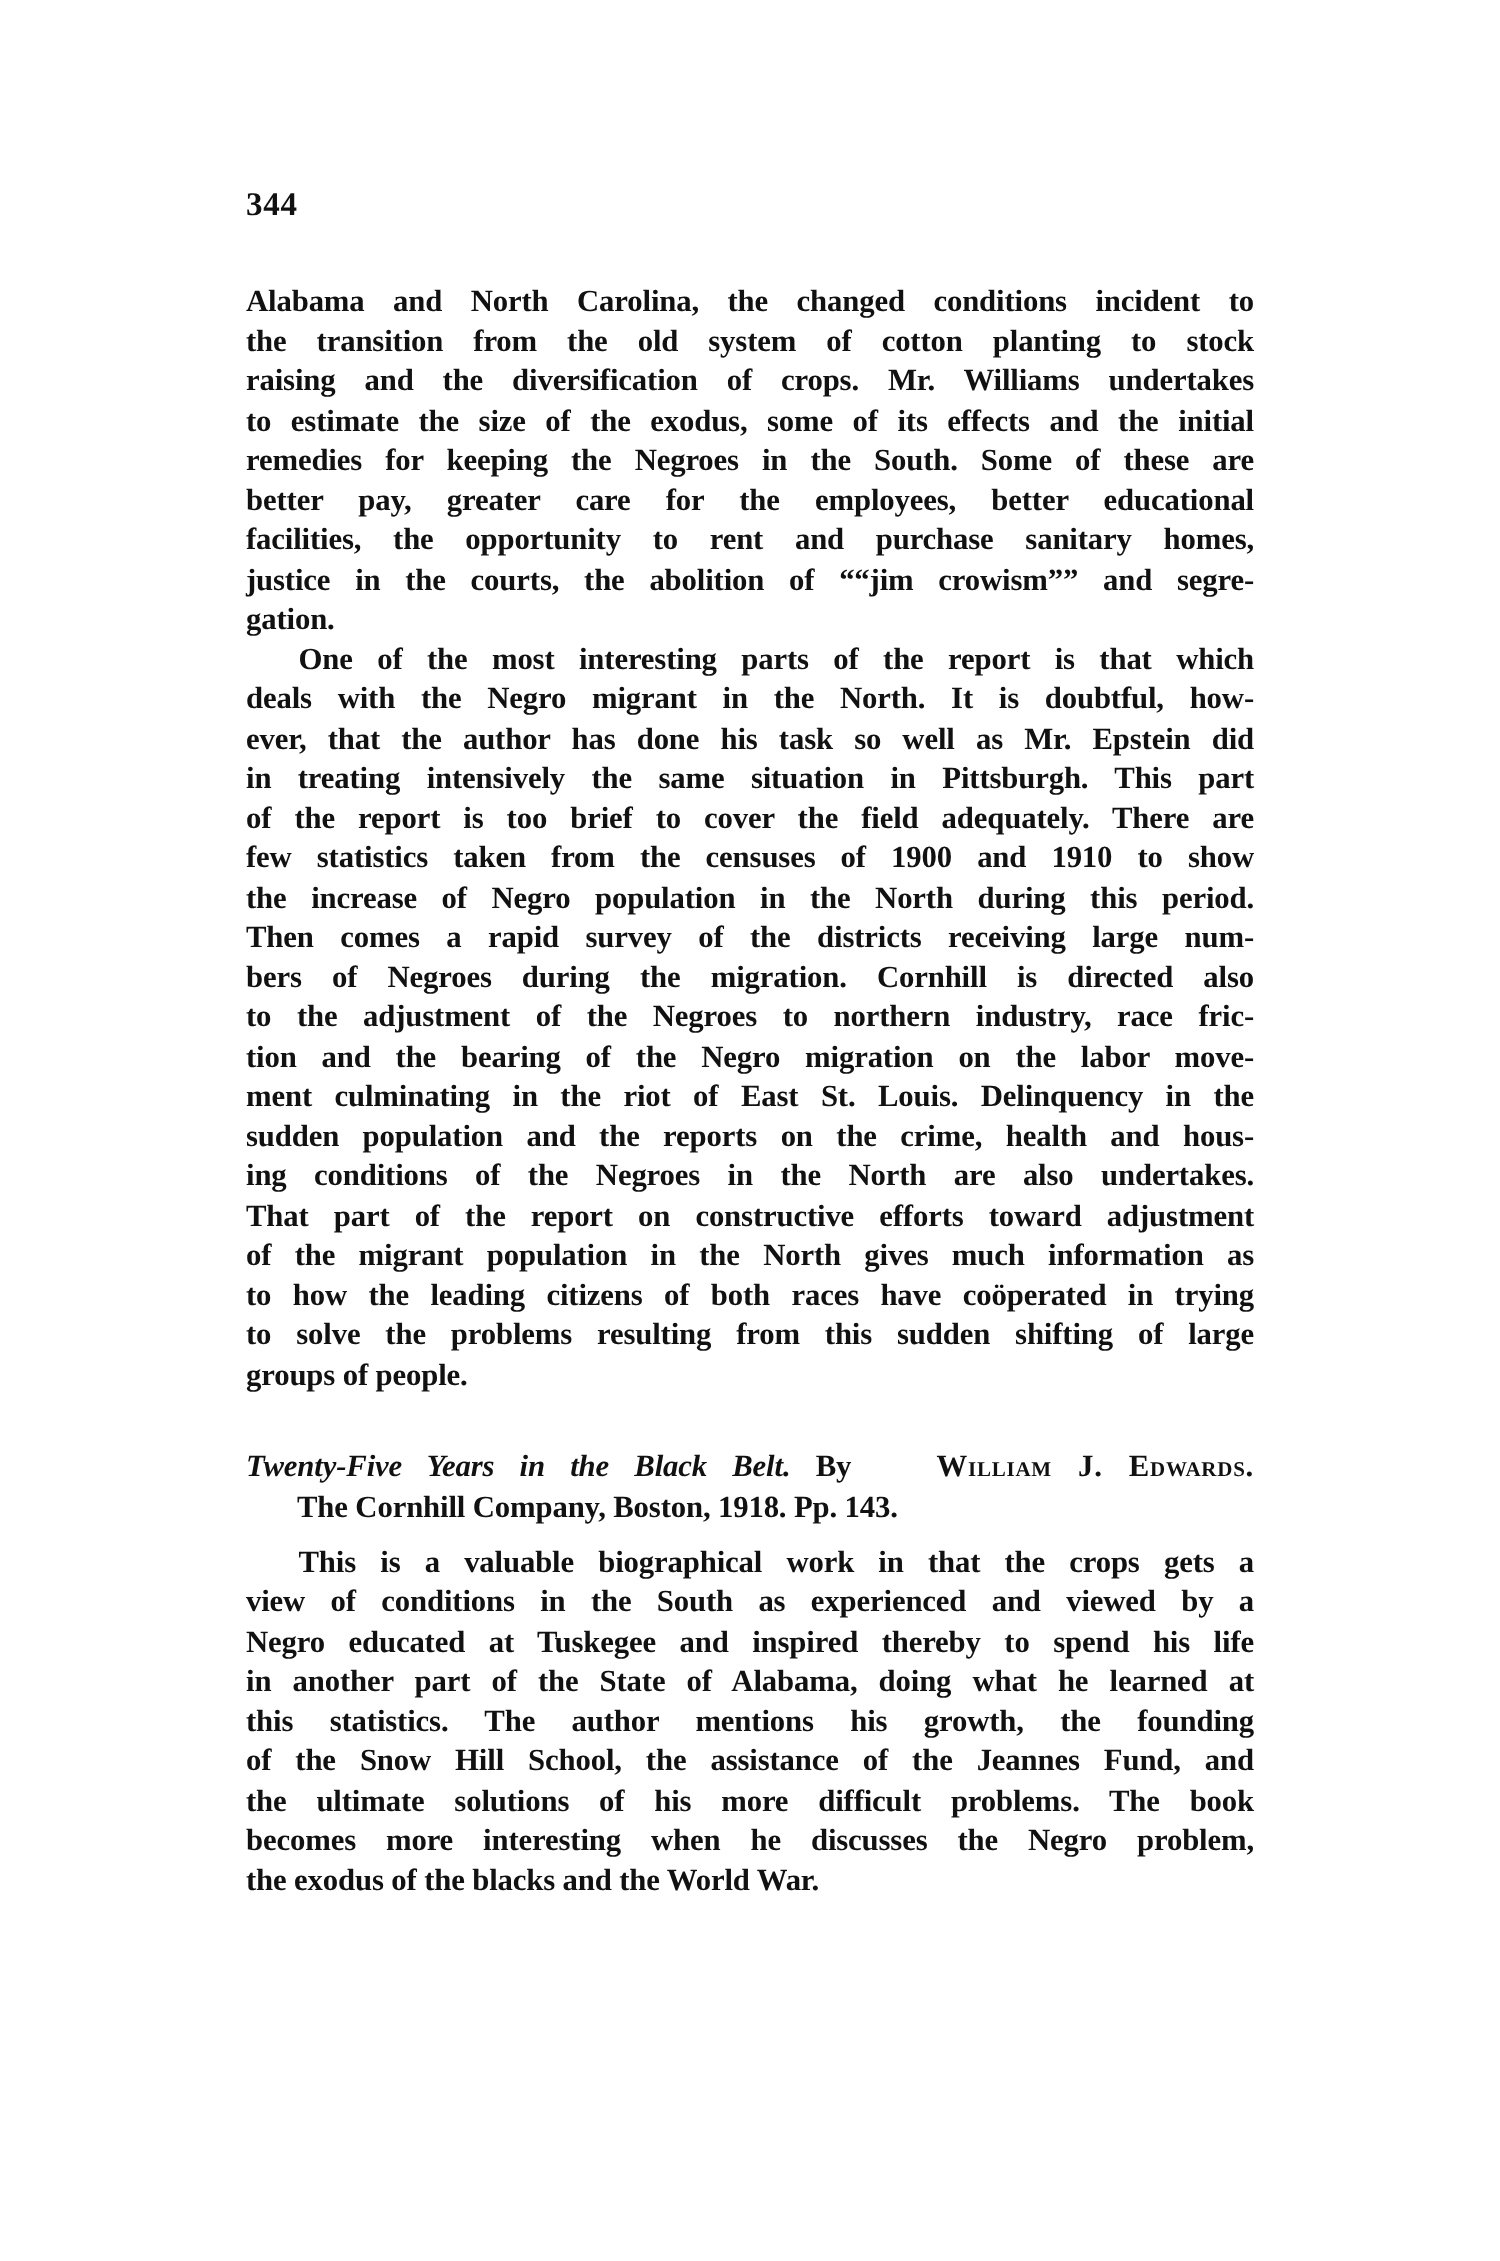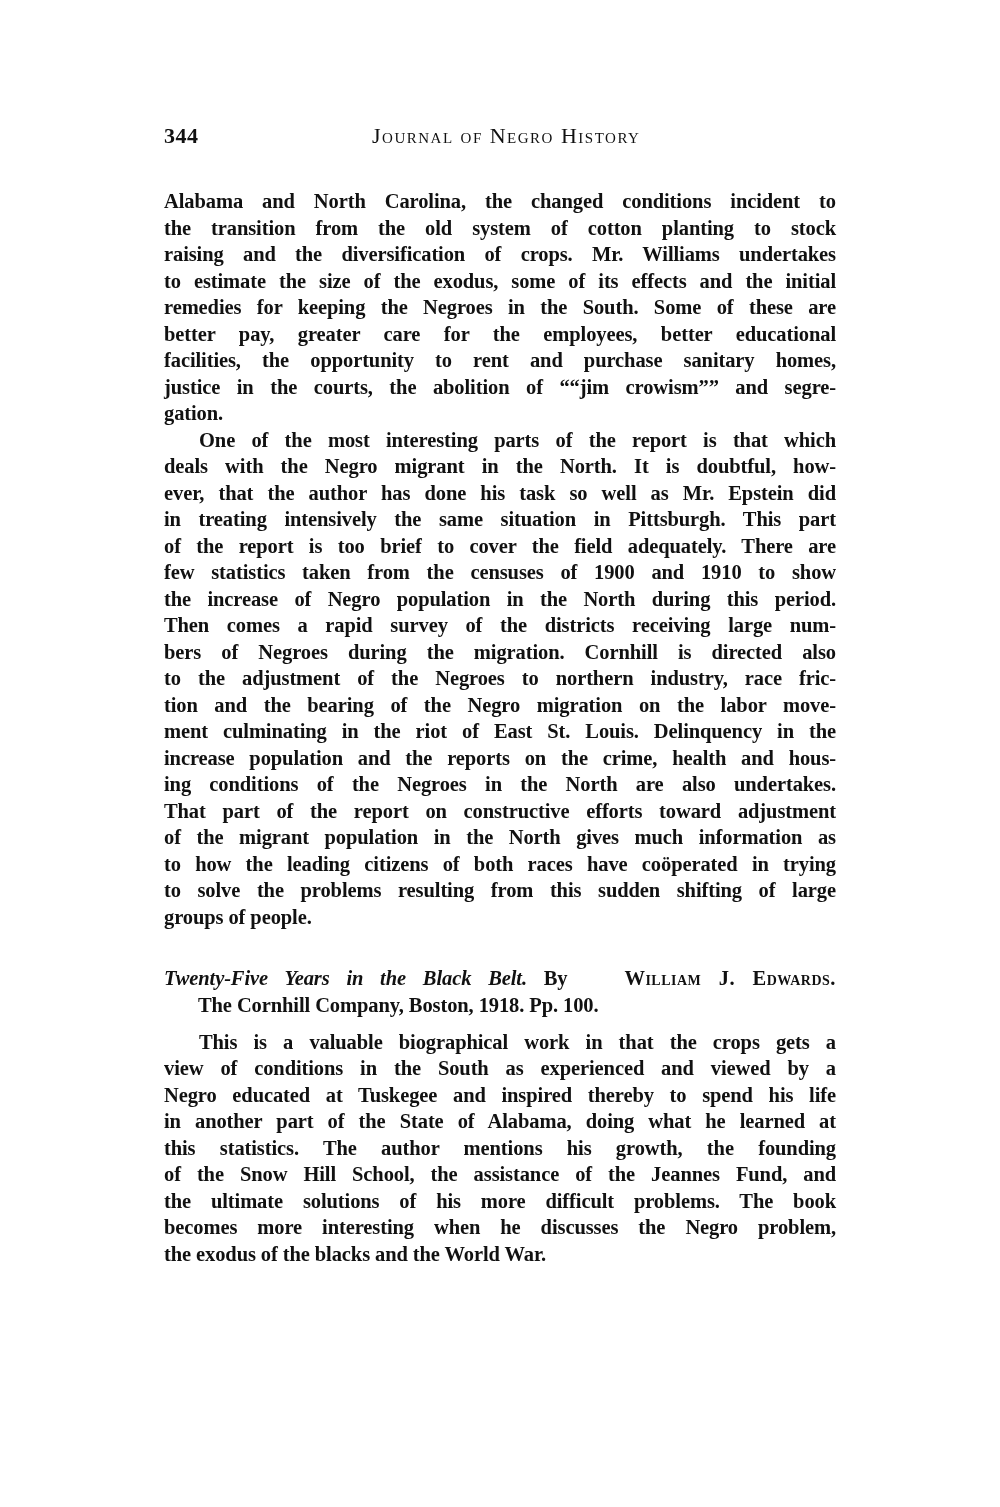--- a/index.html
+++ b/index.html
@@ -78,21 +78,20 @@
       margin-left: 40px;
     }
   </style>
 </head>
 <body>
 
 <div class="page">
 
   <div class="running-head">
     <span class="page-number">344</span>
-    <span class="journal-title">Journal of Negro History</span>
   </div>
 
   <div>
     <div class="line" style="top:171px">Alabama and North Carolina, the changed conditions incident to</div>
     <div class="line" style="top:198px">the transition from the old system of cotton planting to stock</div>
     <div class="line" style="top:224px">raising and the diversification of crops.  Mr. Williams undertakes</div>
     <div class="line" style="top:251px">to estimate the size of the exodus, some of its effects and the initial</div>
     <div class="line" style="top:277px">remedies for keeping the Negroes in the South.  Some of these are</div>
     <div class="line" style="top:304px">better pay, greater care for the employees, better educational</div>
     <div class="line" style="top:330px">facilities, the opportunity to rent and purchase sanitary homes,</div>
@@ -106,36 +105,36 @@
     <div class="line" style="top:463px">ever, that the author has done his task so well as Mr. Epstein did</div>
     <div class="line" style="top:489px">in treating intensively the same situation in Pittsburgh.  This part</div>
     <div class="line" style="top:516px">of the report is too brief to cover the field adequately.  There are</div>
     <div class="line" style="top:542px">few statistics taken from the censuses of 1900 and 1910 to show</div>
     <div class="line" style="top:569px">the increase of Negro population in the North during this period.</div>
     <div class="line" style="top:595px">Then comes a rapid survey of the districts receiving large num-</div>
     <div class="line" style="top:622px">bers of Negroes during the migration.  Cornhill is directed also</div>
     <div class="line" style="top:648px">to the adjustment of the Negroes to northern industry, race fric-</div>
     <div class="line" style="top:675px">tion and the bearing of the Negro migration on the labor move-</div>
     <div class="line" style="top:701px">ment culminating in the riot of East St. Louis.  Delinquency in the</div>
-    <div class="line" style="top:728px">increase population and the reports on the crime, health and hous-</div>
+    <div class="line" style="top:728px">sudden population and the reports on the crime, health and hous-</div>
     <div class="line" style="top:754px">ing conditions of the Negroes in the North are also undertakes.</div>
     <div class="line" style="top:781px">That part of the report on constructive efforts toward adjustment</div>
     <div class="line" style="top:807px">of the migrant population in the North gives much information as</div>
     <div class="line" style="top:834px">to how the leading citizens of both races have coöperated in trying</div>
     <div class="line" style="top:860px">to solve the problems resulting from this sudden shifting of large</div>
     <div class="line last" style="top:887px">groups of people.</div>
   </div>
 
   <div>
     <div class="line" style="top: 948px; white-space: nowrap;">
       <span class="book-title">Twenty-Five Years in the Black Belt.</span>
       <span>By</span>
       <span class="author-name">William J. Edwards.</span>
     </div>
-    <div class="line hang last" style="top:975px">The Cornhill Company, Boston, 1918.  Pp. 100.</div>
+    <div class="line hang last" style="top:975px">The Cornhill Company, Boston, 1918.  Pp. 143.</div>
   </div>
 
   <div>
     <div class="line indent" style="top:1012px">This is a valuable biographical work in that the crops gets a</div>
     <div class="line" style="top:1038px">view of conditions in the South as experienced and viewed by a</div>
     <div class="line" style="top:1065px">Negro educated at Tuskegee and inspired thereby to spend his life</div>
     <div class="line" style="top:1091px">in another part of the State of Alabama, doing what he learned at</div>
     <div class="line" style="top:1118px">this statistics.  The author mentions his growth, the founding</div>
     <div class="line" style="top:1144px">of the Snow Hill School, the assistance of the Jeannes Fund, and</div>
     <div class="line" style="top:1171px">the ultimate solutions of his more difficult problems.  The book</div>

